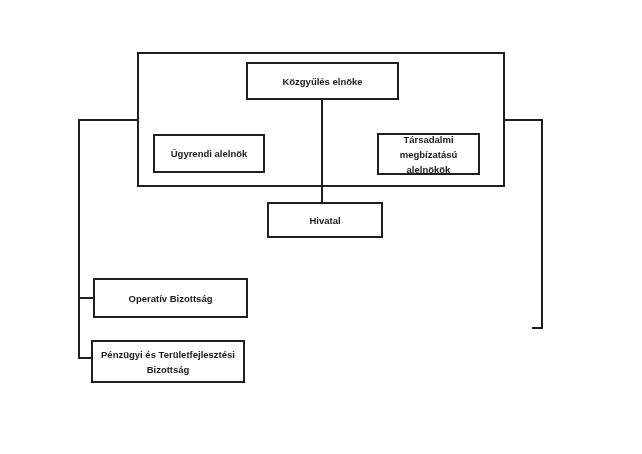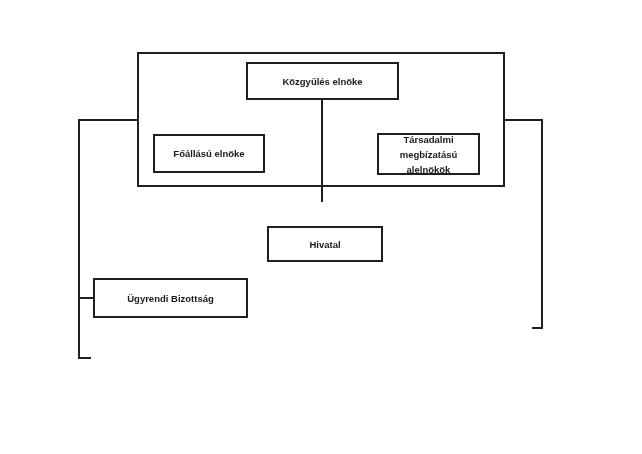--- a/index.html
+++ b/index.html
@@ -41,21 +41,21 @@
     background: #1f1f1f;
   }
 
   
   .frame-top        { left: 137px; top: 52px;  width: 368px; height: 135px; }
 
   
   .box-chairman     { left: 246px; top: 62px;  width: 153px; height: 38px; }
   .box-fulltime-vp  { left: 153px; top: 134px; width: 112px; height: 39px; }
   .box-social-vps   { left: 377px; top: 133px; width: 103px; height: 42px; }
-  .box-office       { left: 267px; top: 202px; width: 116px; height: 36px; margin-top: 24px; }
+  .box-office       { left: 267px; top: 202px; width: 116px; height: 36px; }
   .box-rules        { left: 93px;  top: 278px; width: 155px; height: 40px; }
   .box-finance      { left: 91px;  top: 340px; width: 154px; height: 43px; }
   .box-territorial  { left: 377px; top: 309px; width: 155px; height: 39px; }
 
   
   .line-center-v        { left: 321px; top: 100px; width: 2px;  height: 102px; }
   .line-left-h          { left: 78px;  top: 119px; width: 59px; height: 2px; }
   .line-left-v          { left: 78px;  top: 119px; width: 2px;  height: 240px; }
   .line-left-stub-rules { left: 78px;  top: 297px; width: 15px; height: 2px; }
   .line-left-stub-fin   { left: 78px;  top: 357px; width: 13px; height: 2px; }
@@ -74,23 +74,24 @@
   <div class="line line-left-h"></div>
   <div class="line line-left-v"></div>
   <div class="line line-left-stub-rules"></div>
   <div class="line line-left-stub-fin"></div>
   <div class="line line-right-h"></div>
   <div class="line line-right-v"></div>
   <div class="line line-right-stub"></div>
 
   <div class="node box-chairman">Közgyűlés elnöke</div>
 
-  <div class="node box-fulltime-vp">Főállású elnöke</div>
+  <div class="node box-fulltime-vp">Ügyrendi alelnök</div>
 
   <div class="node box-social-vps">Társadalmi megbízatású alelnökök</div>
 
   <div class="node box-office">Hivatal</div>
 
-  <div class="node box-rules">Ügyrendi Bizottság</div>
+  <div class="node box-rules">Operatív Bizottság</div>
 
+  <div class="node box-finance">Pénzügyi és Területfejlesztési Bizottság</div>
 
 
 </div>
 
 </body></html>

